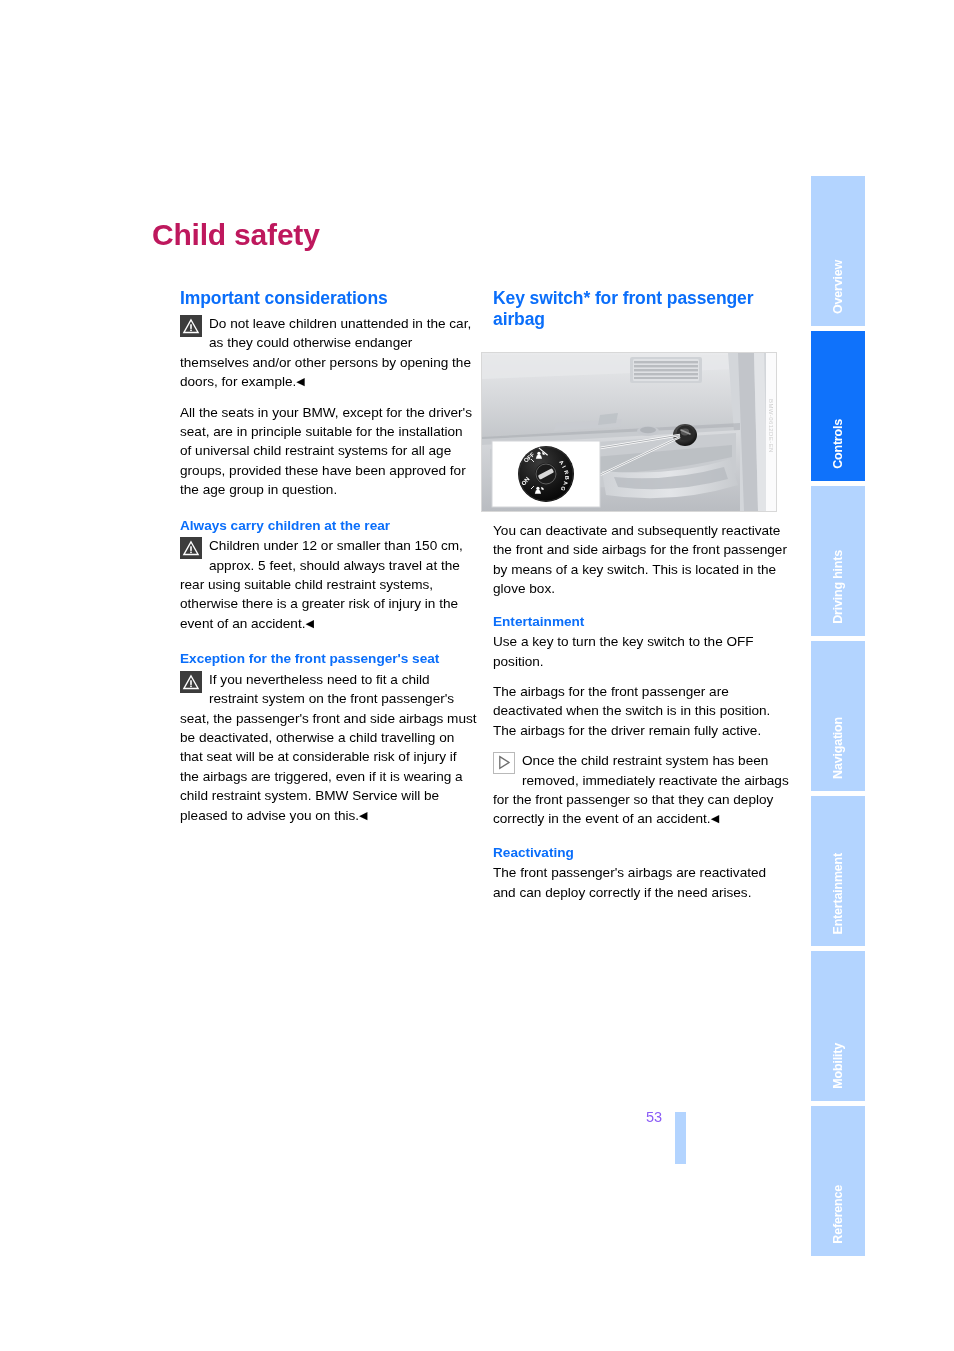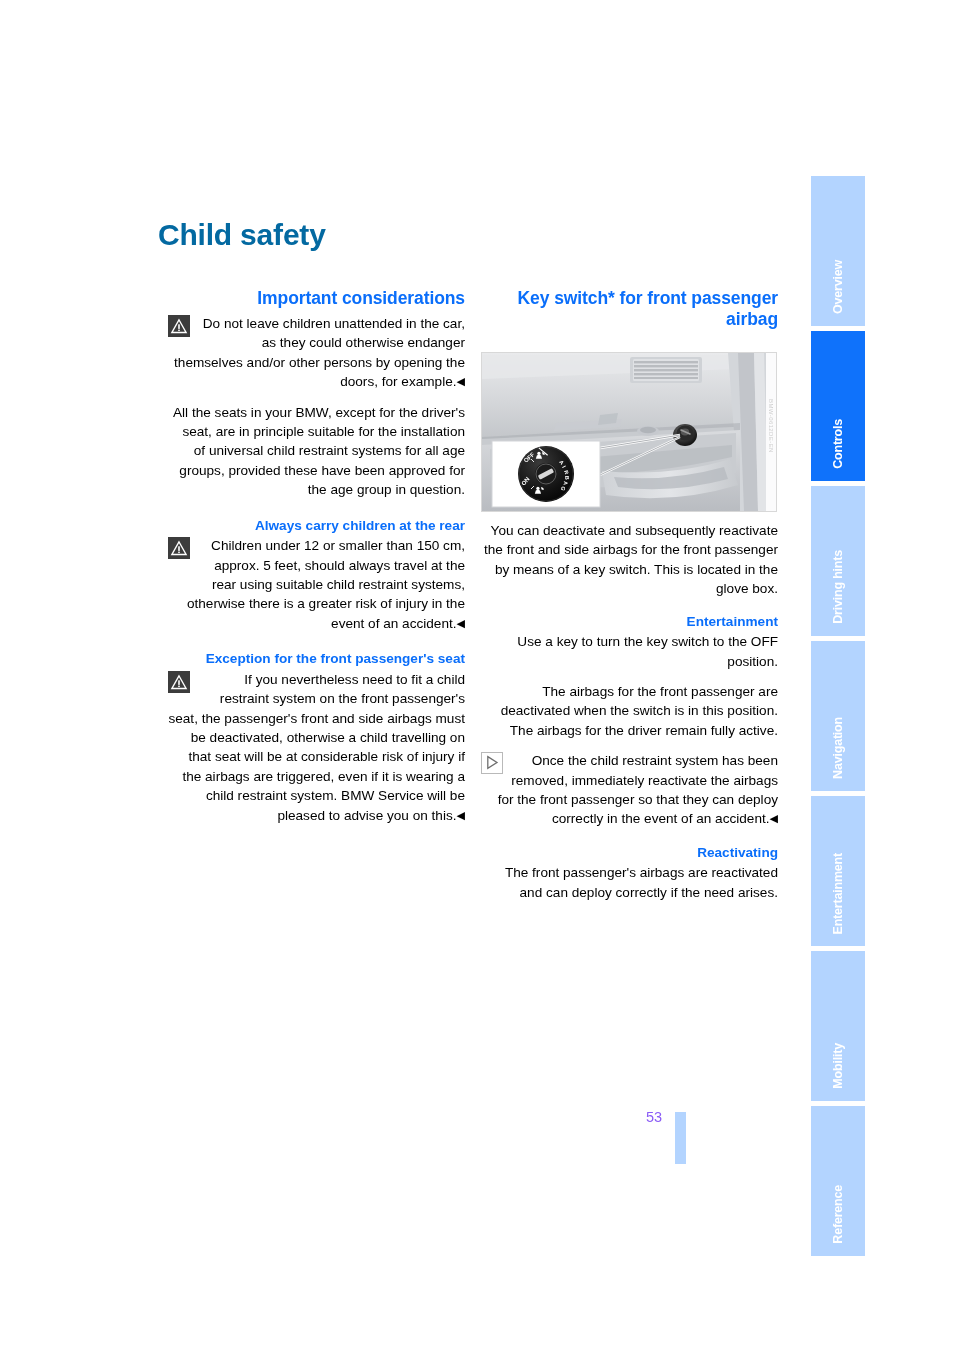--- a/index.html
+++ b/index.html
@@ -18,35 +18,36 @@
   
   #page {
     position: absolute;
     left: 0; top: 0;
     width: 954px; height: 1351px;
   }
 
   
   .page-title {
     position: absolute;
-    left: 158px; top: 218px;
+    left: 152px; top: 218px;
     font-size: 30px;
     font-weight: bold;
-    color: #0369a1;
+    color: #be185d;
     letter-spacing: -0.2px;
   }
 
   
   .col {
     position: absolute;
     top: 288px;
     width: 297px;
     font-size: 13.6px;
     line-height: 19.4px;
-    text-align: right;
+    text-align: left;
+    margin-left: 12px;
   }
   .col-left  { left: 168px; }
   .col-right { left: 481px; }
 
   h2.sec {
     font-size: 17.5px;
     font-weight: bold;
     color: #0a6efa;
     margin: 0 0 5px 0;
     line-height: 21px;

